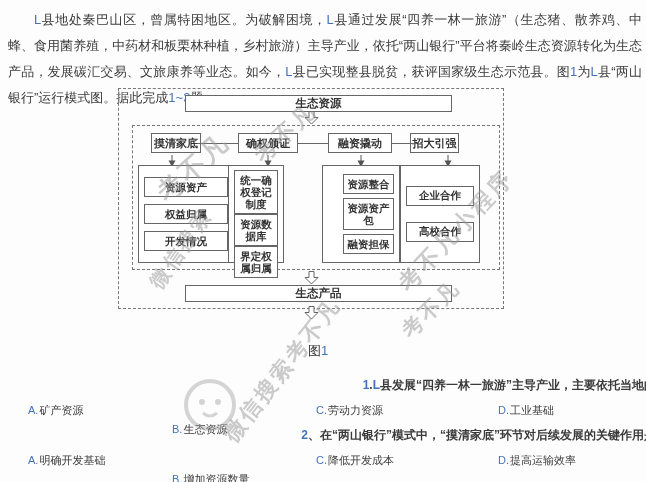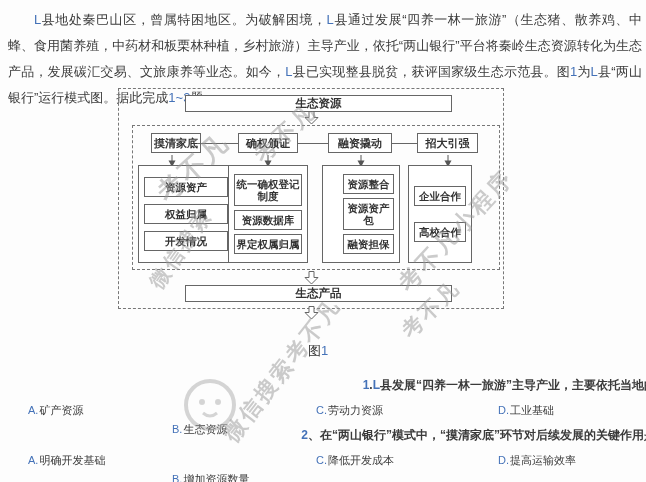--- a/index.html
+++ b/index.html
@@ -31,33 +31,33 @@
     display:flex; align-items:center; justify-content:center;
   }
   .wide{left:67px; width:267px; height:17px;}
   .top-box{top:7px;}
   .product-box{top:197px;}
   .bottom-box{top:235px;}
   .hdr{top:45px; height:20px; font-size:11px;}
   .hdr0{left:33px; width:50px;}
   .hdr1{left:120px; width:60px;}
   .hdr2{left:210px; width:64px;}
-  .hdr3{left:299px; width:61px;}
+  .hdr3{left:292px; width:49px;}
   .hline{position:absolute; top:55px; height:0; border-top:1px solid var(--line);}
   .hl0{left:79px; width:41px;}
   .hl1{left:180px; width:30px;}
   .hl2{left:274px; width:25px;}
   .col{
     position:absolute; top:77px; height:98px; border:1px solid var(--line); background:#fff;
     display:flex; flex-direction:column; justify-content:space-evenly; padding:4px 5px;
   }
   .col0{left:20px; width:96px;}
-  .col1{left:110px; width:80px;}
+  .col1{left:110px; width:56px;}
   .col2{left:204px; width:78px;padding-left:20px;}
-  .col3{left:290px; width:64px;}
+  .col3{left:282px; width:80px;font-family:Liberation Serif, serif;}
   .item{
     border:1px solid var(--line); font-size:10.5px; font-weight:700; color:#333;
     text-align:center; line-height:12px; padding:3px 1px; background:#fff;
   }
   .sarrow{position:absolute; top:65px;}
   .sa0{left:49px;} .sa1{left:145px;} .sa2{left:238px;} .sa3{left:325px;}
   .harrow{position:absolute; left:186px;}
   .ha1{top:23px;} .ha2{top:183px;} .ha3{top:218px;}
   .caption{
     position:absolute; left:0; top:254px; width:400px; text-align:center;

